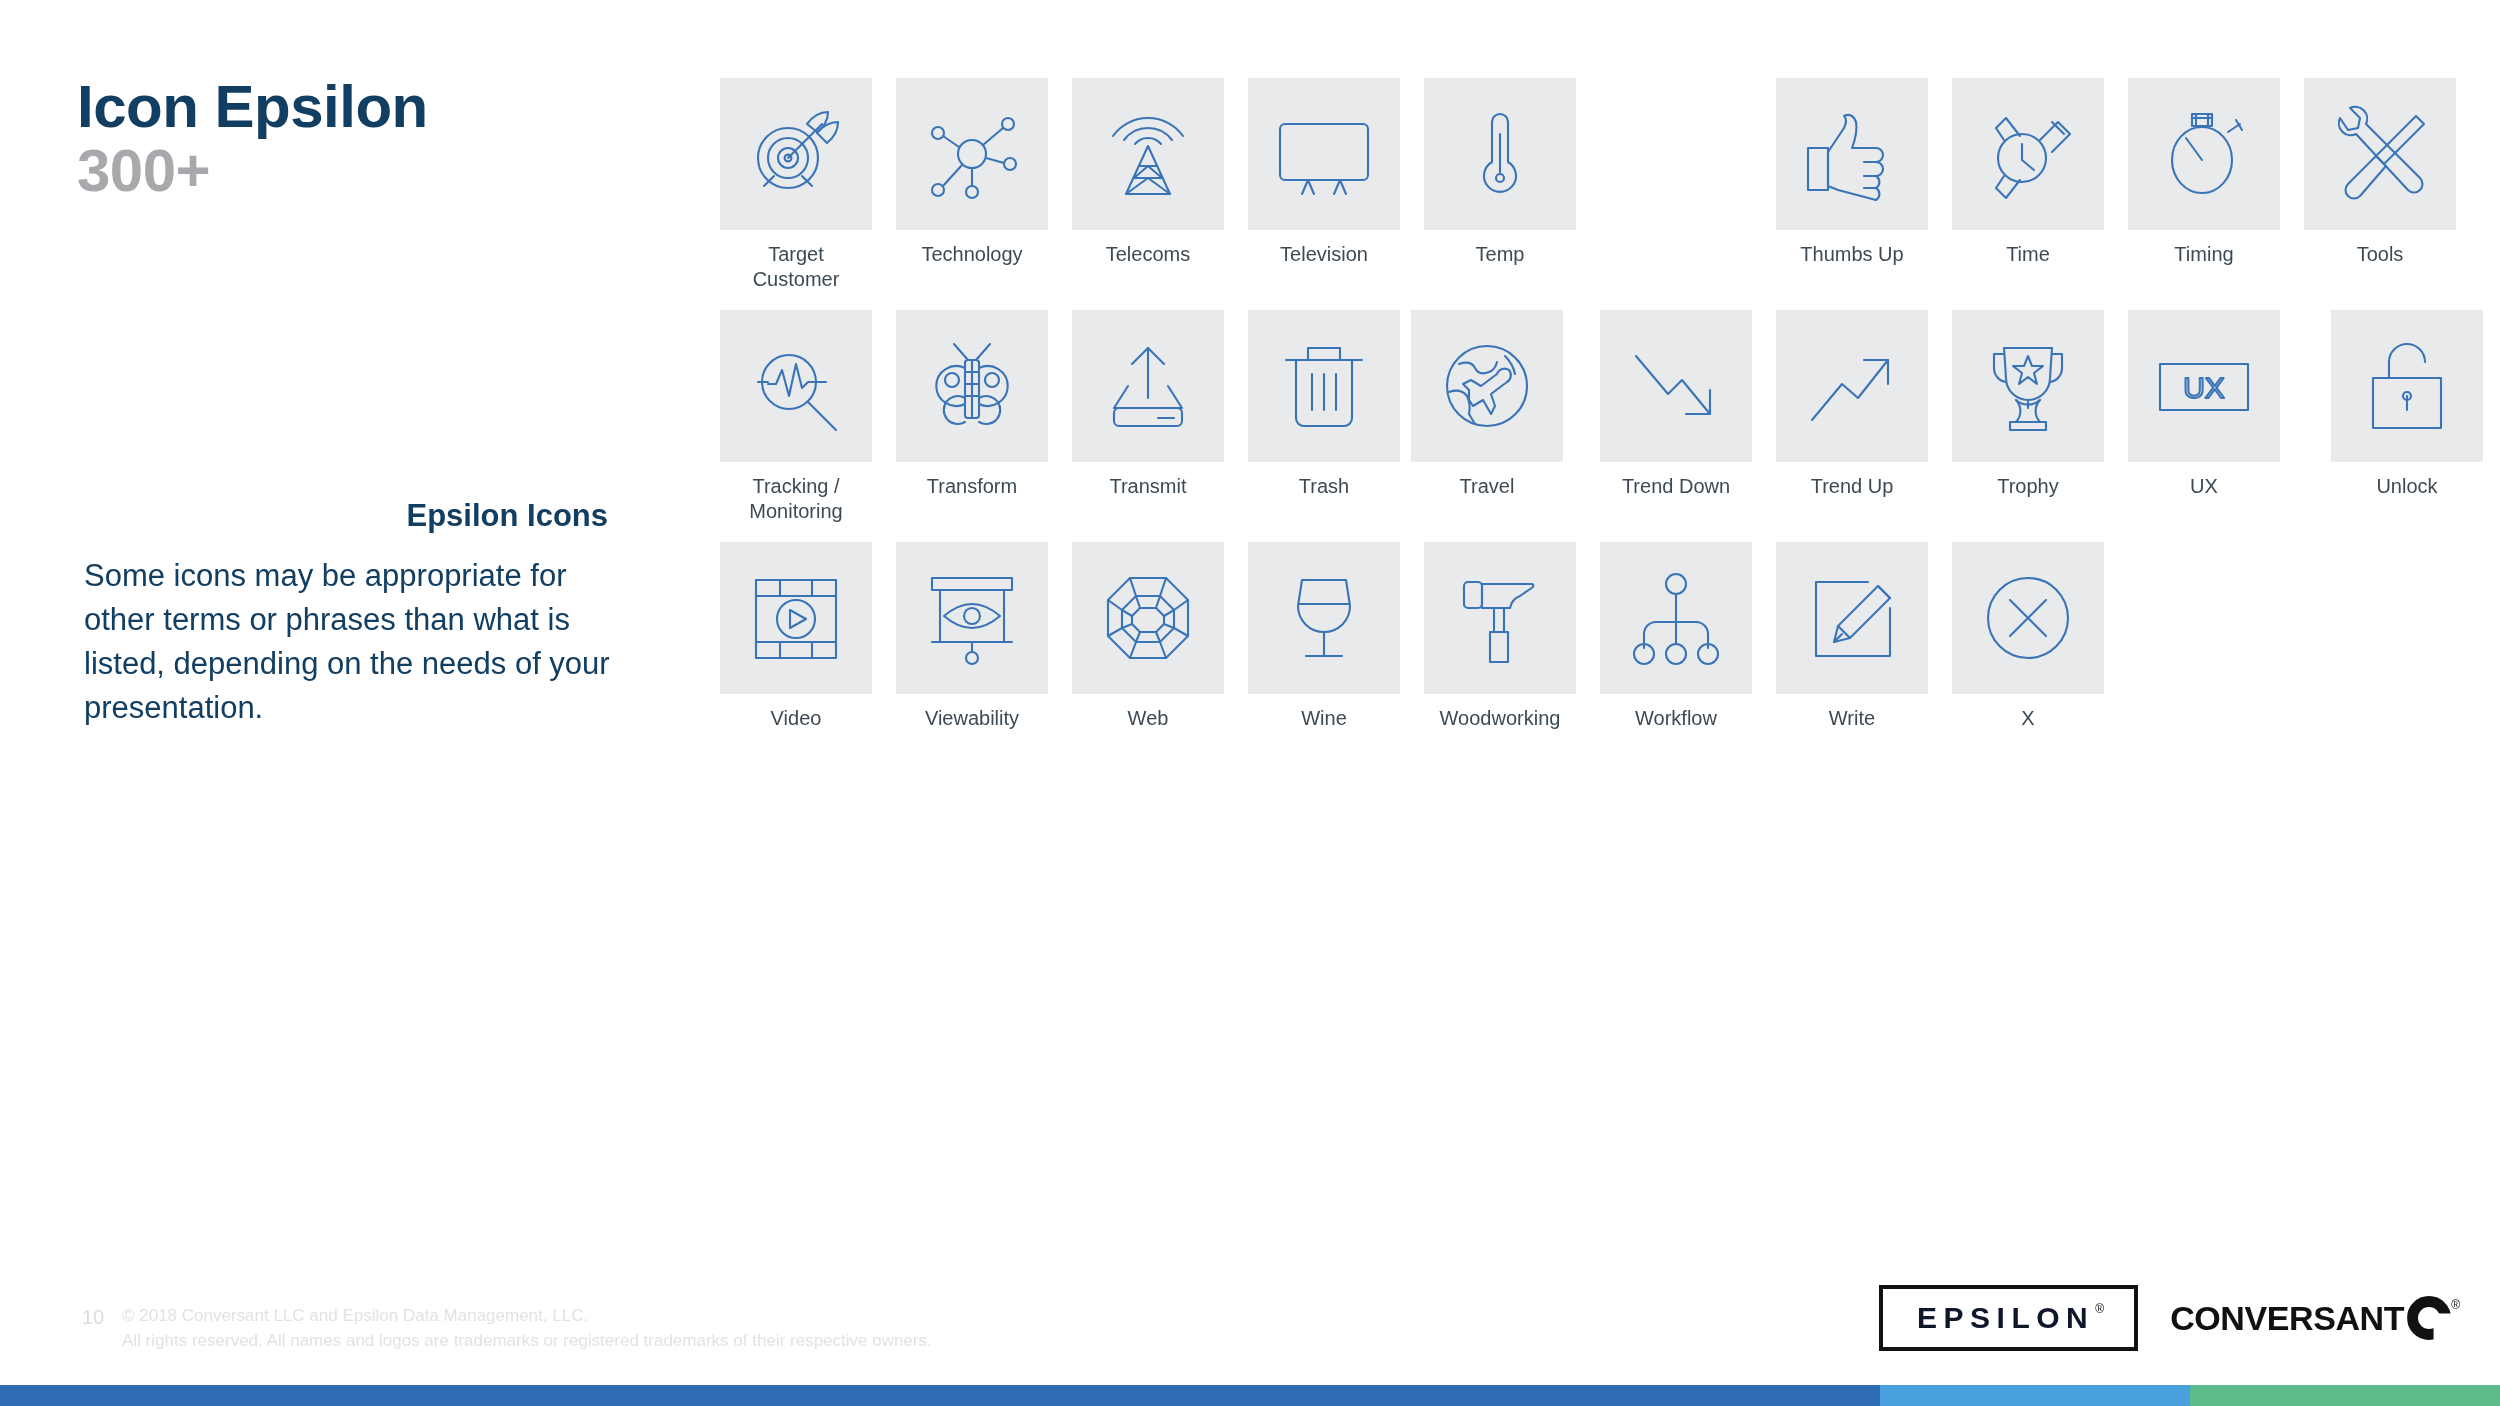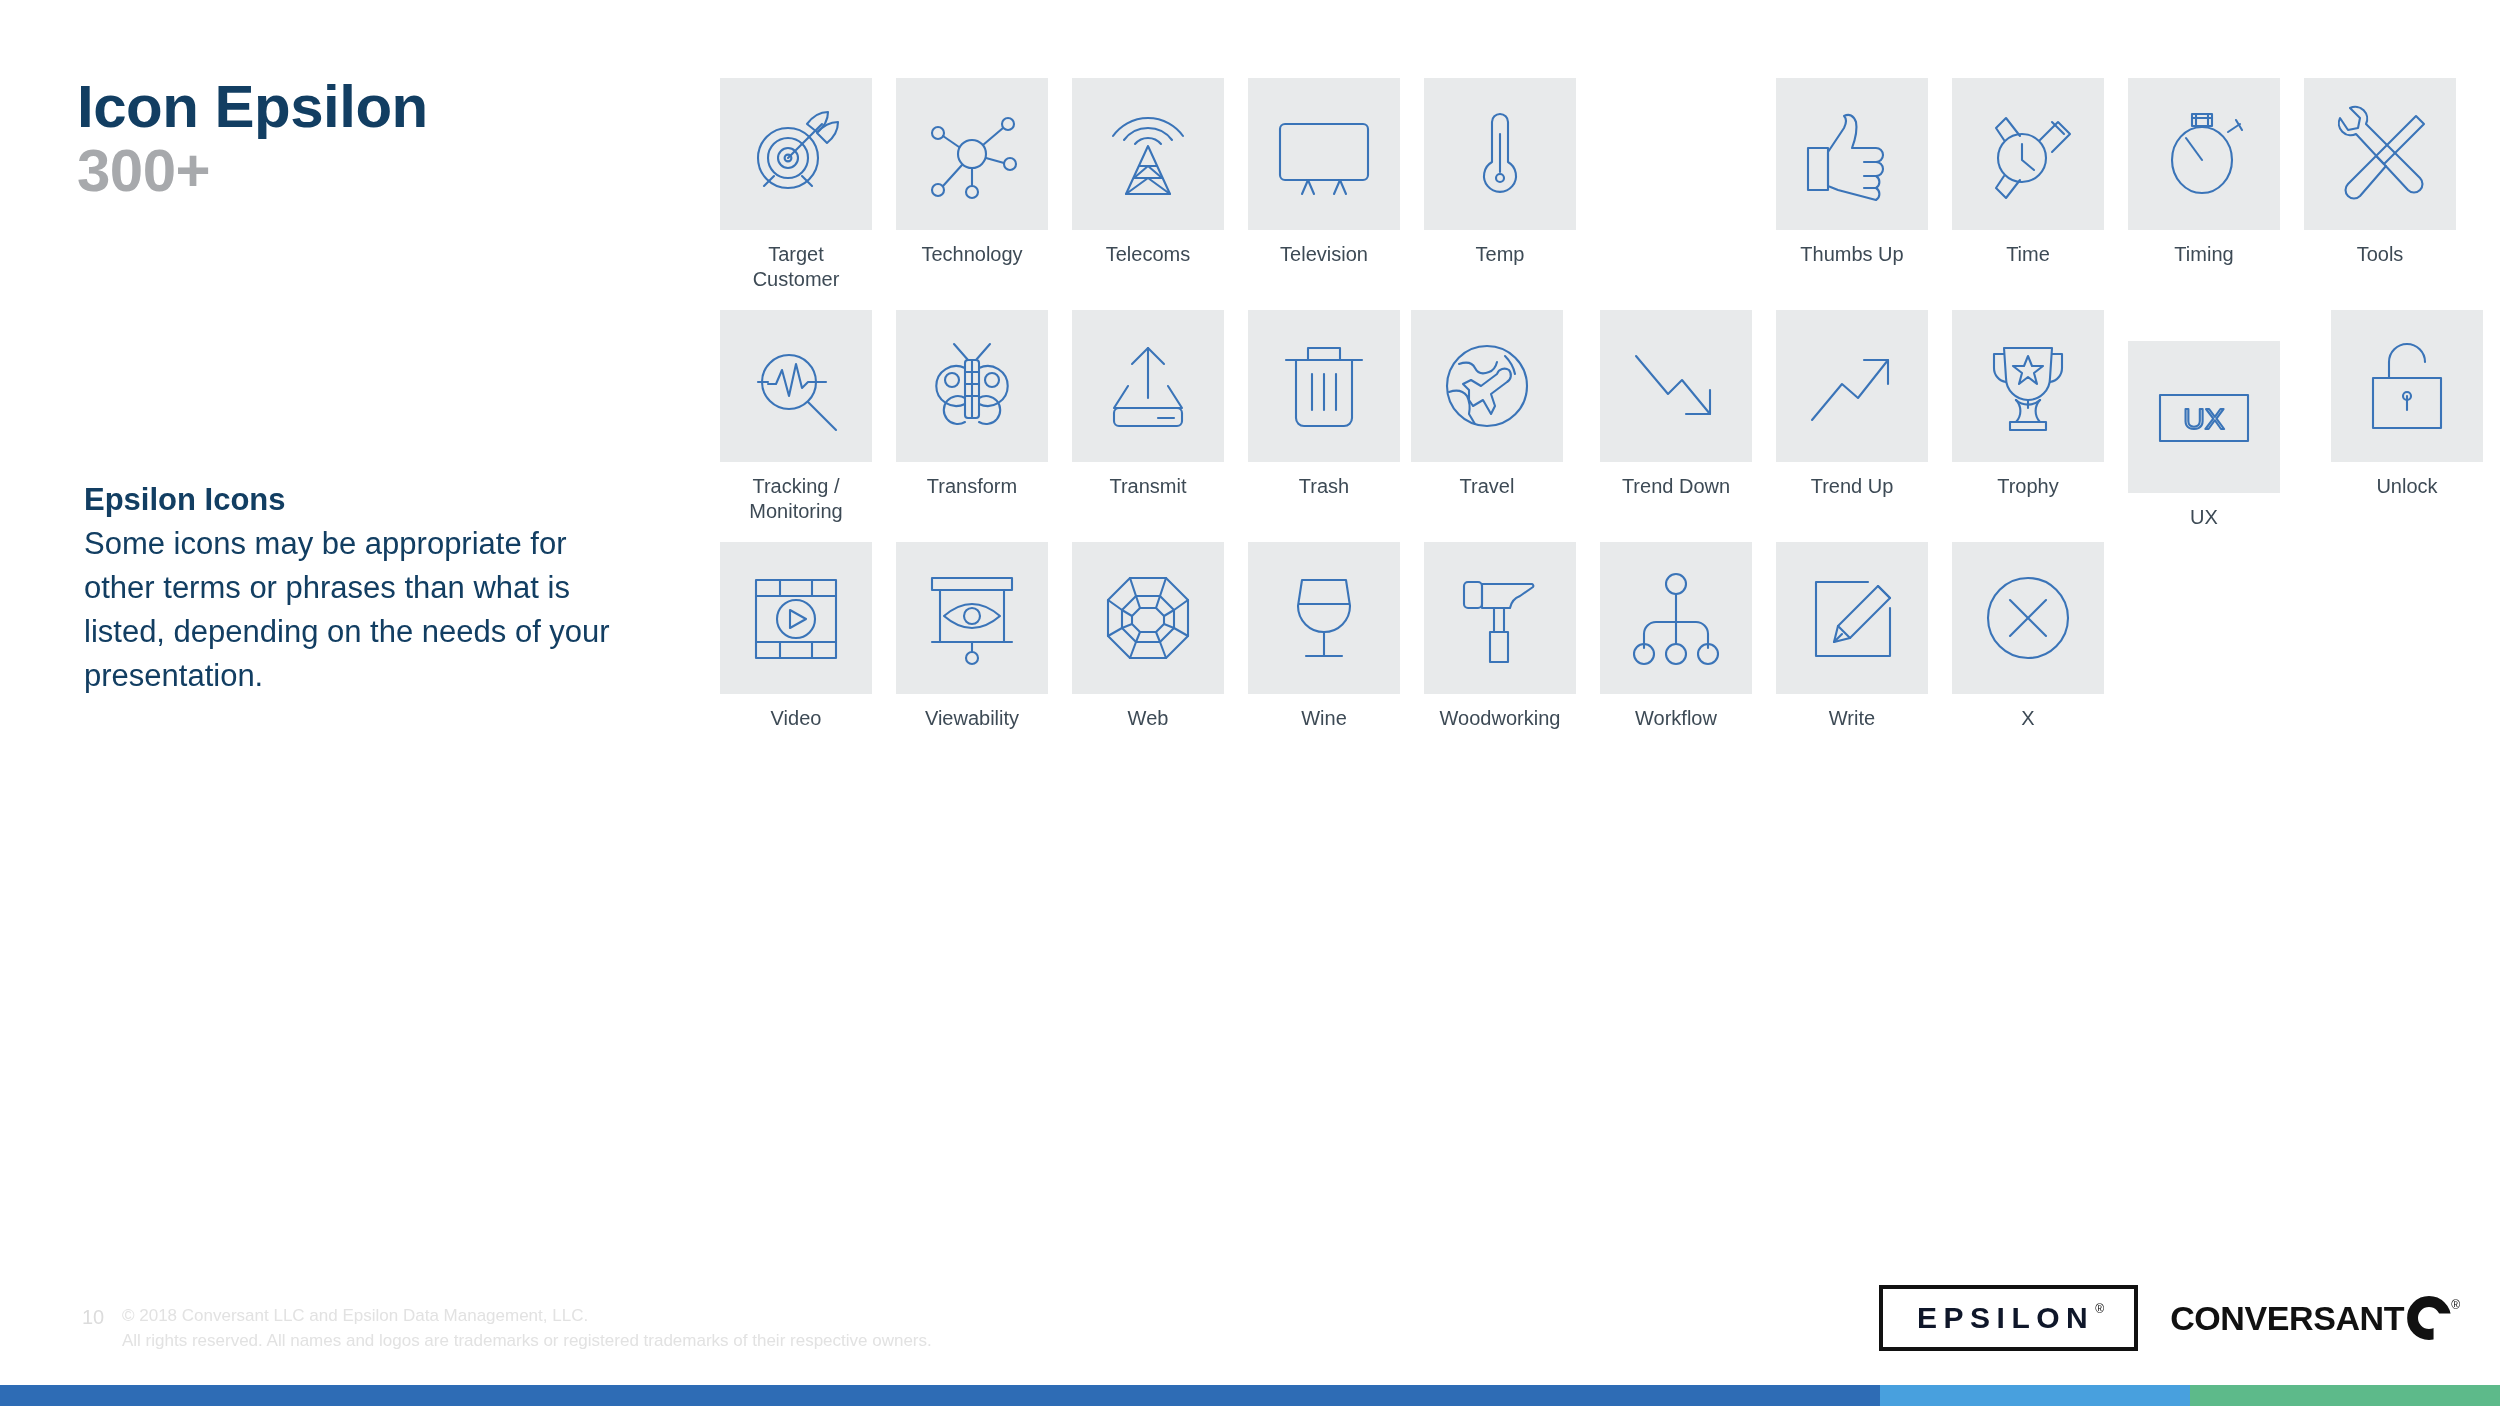--- a/index.html
+++ b/index.html
@@ -45,21 +45,22 @@
     position: absolute;
     left: 84px;
     top: 478px;
     width: 540px;
   }
   #note-heading {
     font-size: 31px;
     font-weight: bold;
     color: #123e62;
     line-height: 1.42;
-    margin: 0;
+    margin: 16px;
+    text-align: right;
   }
   #note-body {
     font-size: 31px;
     font-weight: normal;
     color: #123e62;
     line-height: 1.42;
     margin: 0;
   }
 
   
@@ -432,21 +433,21 @@
     <path d="M76 20 L86 20 L86 34 a14 14 0 0 1 -12 14"></path>
     <path d="M52 66 L52 74"></path>
     <path d="M40 66 a18 18 0 0 0 24 0"></path>
     <path d="M40 66 a16 16 0 0 1 0 22 L64 88 a16 16 0 0 1 0 -22"></path>
     <rect x="34" y="88" width="36" height="8"></rect>
     <path d="M52 22 L56 32 L67 32 L58 39 L61 50 L52 43 L43 50 L46 39 L37 32 L48 32 Z"></path>
           </svg>
         </div>
         <div class="icon-label">Trophy</div>
       </div>
-      <div class="icon-cell" style="left: 1408px; margin-top: 31px;">
+      <div class="icon-cell" style="left: 1408px;">
         <div class="icon-tile">
           <svg viewBox="0 0 104 104" xmlns="http://www.w3.org/2000/svg">
     <rect x="8" y="30" width="88" height="46"></rect>
     <text x="52" y="64" font-size="30" font-family="Liberation Sans, sans-serif" text-anchor="middle" fill="none" stroke="#3a74b8" stroke-width="1.6">UX</text>
           </svg>
         </div>
         <div class="icon-label">UX</div>
       </div>
       <div class="icon-cell" style="left: 1584px; padding-left: 27px;">
         <div class="icon-tile">

